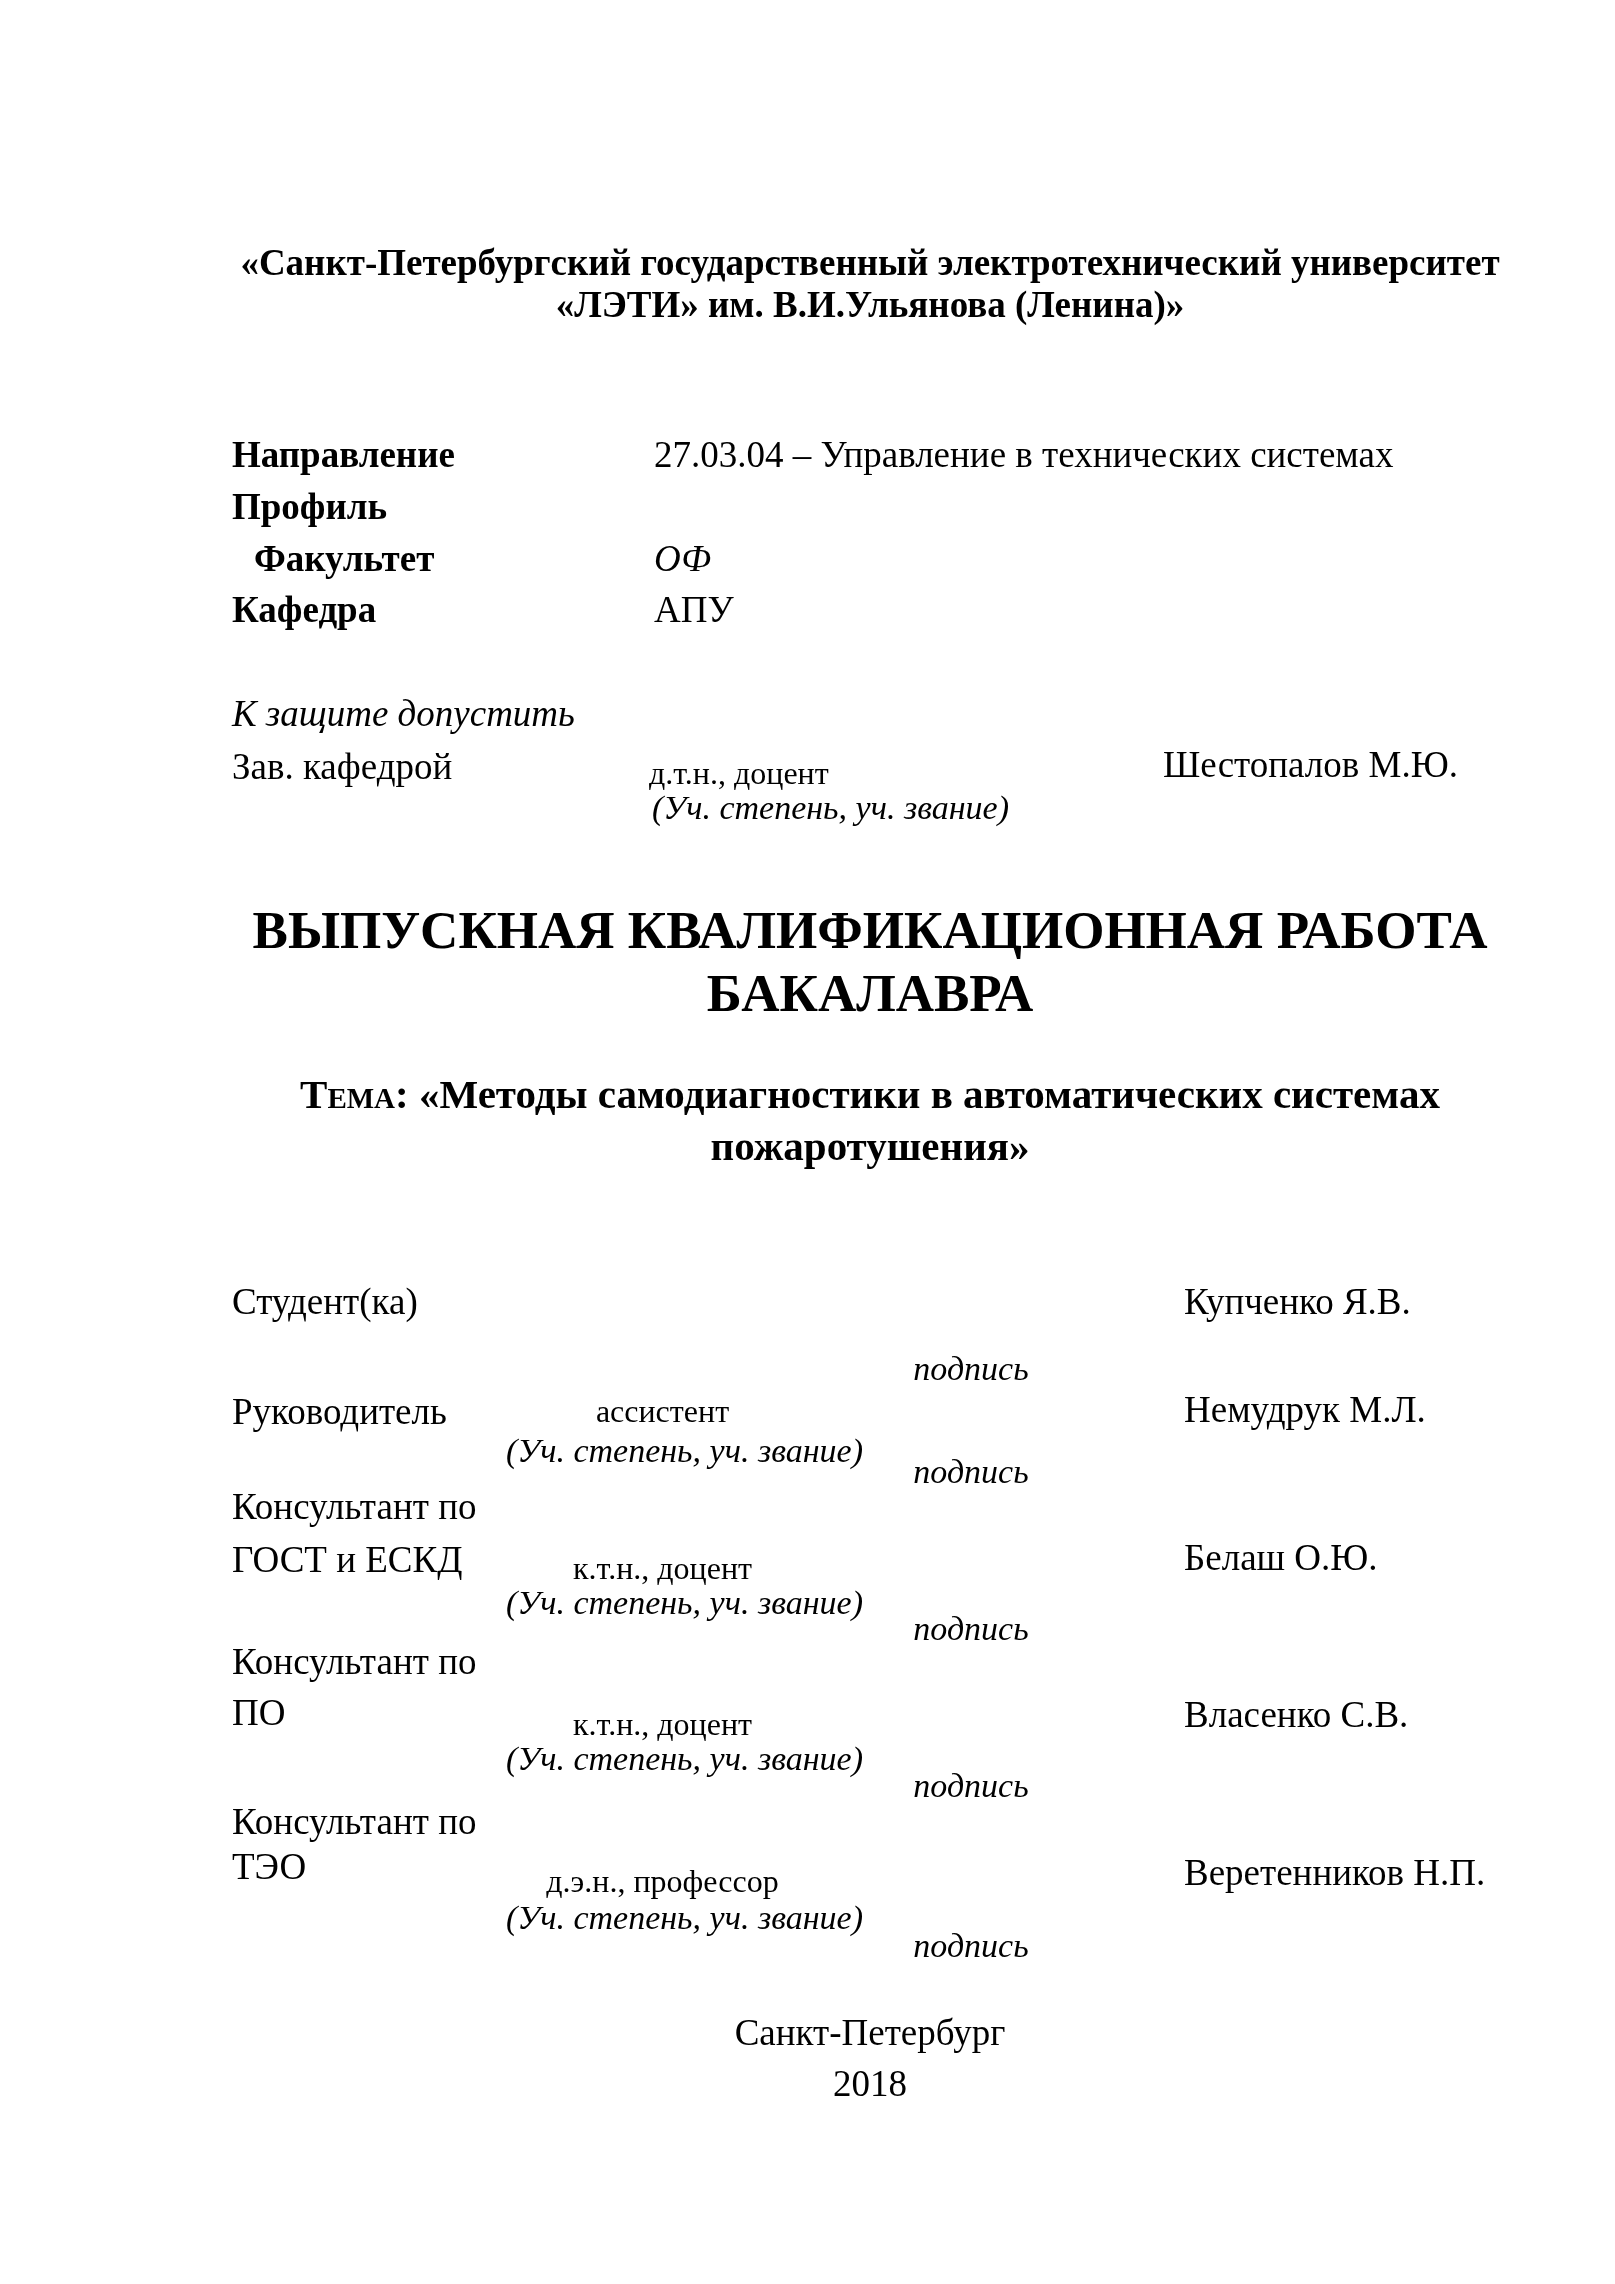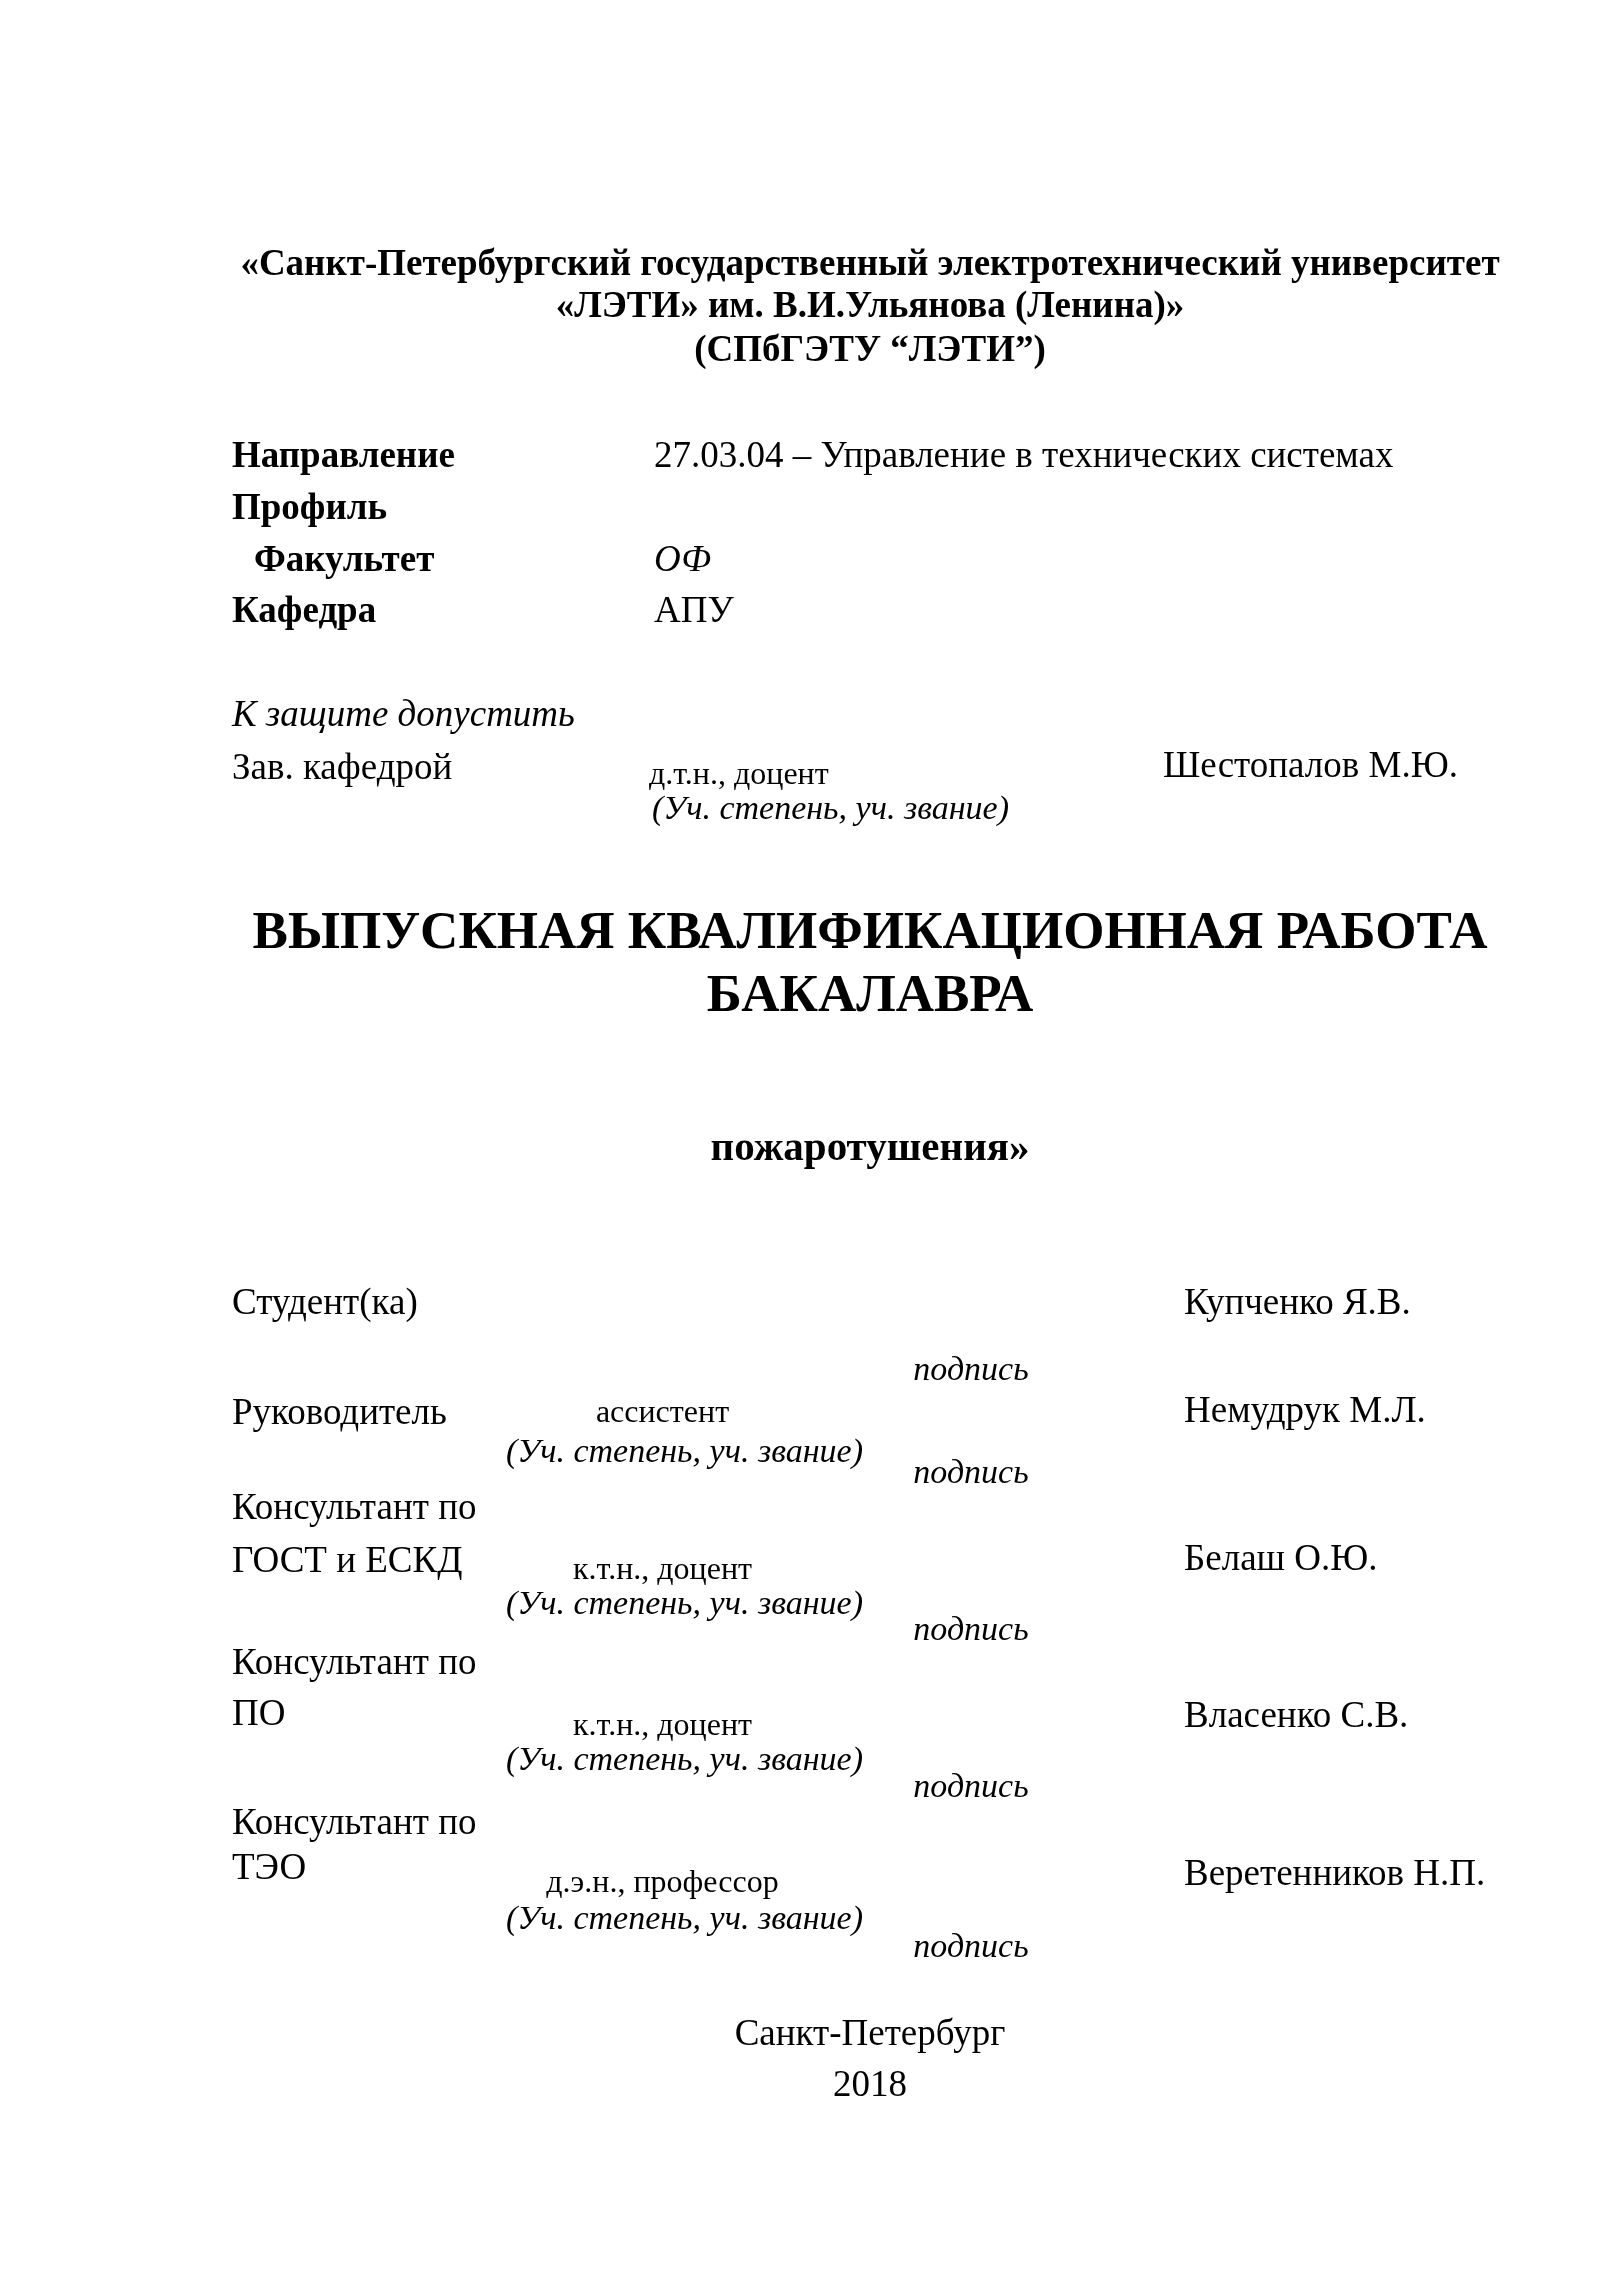--- a/index.html
+++ b/index.html
@@ -26,40 +26,40 @@
     .sig  { left: 893px; width: 156px; text-align: center; margin-top: 24px; } 
     .smallcaps { font-variant: small-caps; }
   </style>
 </head>
 <body>
 
 <div class="page">
 
   <div class="abs center-block b fs-body" style="top:242px;">«Санкт-Петербургский государственный электротехнический университет</div>
   <div class="abs center-block b fs-body" style="top:284px;">«ЛЭТИ» им. В.И.Ульянова (Ленина)»</div>
-  <div class="abs center-block b fs-body" style="top:328px;">(СПбГЭТУ “ЛЭТИ”)</div>
 
   <div class="abs b fs-body" style="left:232px; top:434px;">Направление</div>
   <div class="abs fs-body" style="left:654px; top:434px;">27.03.04 – Управление в технических системах</div>
   <div class="abs b fs-body" style="left:232px; top:486px;">Профиль</div>
   <div class="abs fs-body" style="left:654px; top:486px;"></div>
   <div class="abs b fs-body" style="left:232px; top:538px;margin-left:22px;">Факультет</div>
   <div class="abs fs-body" style="left:654px; top:538px;font-style:italic;">ОФ</div>
   <div class="abs b fs-body" style="left:232px; top:589px;text-align:right;">Кафедра</div>
   <div class="abs fs-body" style="left:654px; top:589px;">АПУ</div>
 
   <div class="abs i fs-body" style="left:232px; top:693px;">К защите допустить</div>
   <div class="abs fs-body" style="left:232px; top:746px;">Зав. кафедрой</div>
   <div class="abs fs-deg" style="left:649px; top:755px;">д.т.н., доцент</div>
   <div class="abs i fs-small" style="left:652px; top:788px;">(Уч. степень, уч. звание)</div>
   <div class="abs fs-body" style="left:1163px; top:744px;">Шестопалов М.Ю.</div>
 
   <div class="abs center-block b fs-title" style="top:900px;">ВЫПУСКНАЯ КВАЛИФИКАЦИОННАЯ РАБОТА</div>
   <div class="abs center-block b fs-title" style="top:963px;">БАКАЛАВРА</div>
 
+  <div class="abs center-block b fs-theme" style="top:1071px;"><span class="smallcaps">Тема:</span> <span>«Методы самодиагностики в автоматических системах</span></div>
   <div class="abs center-block b fs-theme" style="top:1123px;">пожаротушения»</div>
 
   <div class="abs fs-body" style="left:232px;  top:1281px;">Студент(ка)</div>
   <div class="abs i fs-small sig" style="top:1325px;">подпись</div>
   <div class="abs fs-body" style="left:1184px; top:1281px;">Купченко Я.В.</div>
 
   <div class="abs fs-body" style="left:232px;  top:1391px;">Руководитель</div>
   <div class="abs fs-deg mid" style="left:506px;  top:1393px;">ассистент</div>
   <div class="abs i fs-small mid" style="left:506px;  top:1431px;">(Уч. степень, уч. звание)</div>
   <div class="abs i fs-small sig" style="top:1428px;">подпись</div>

